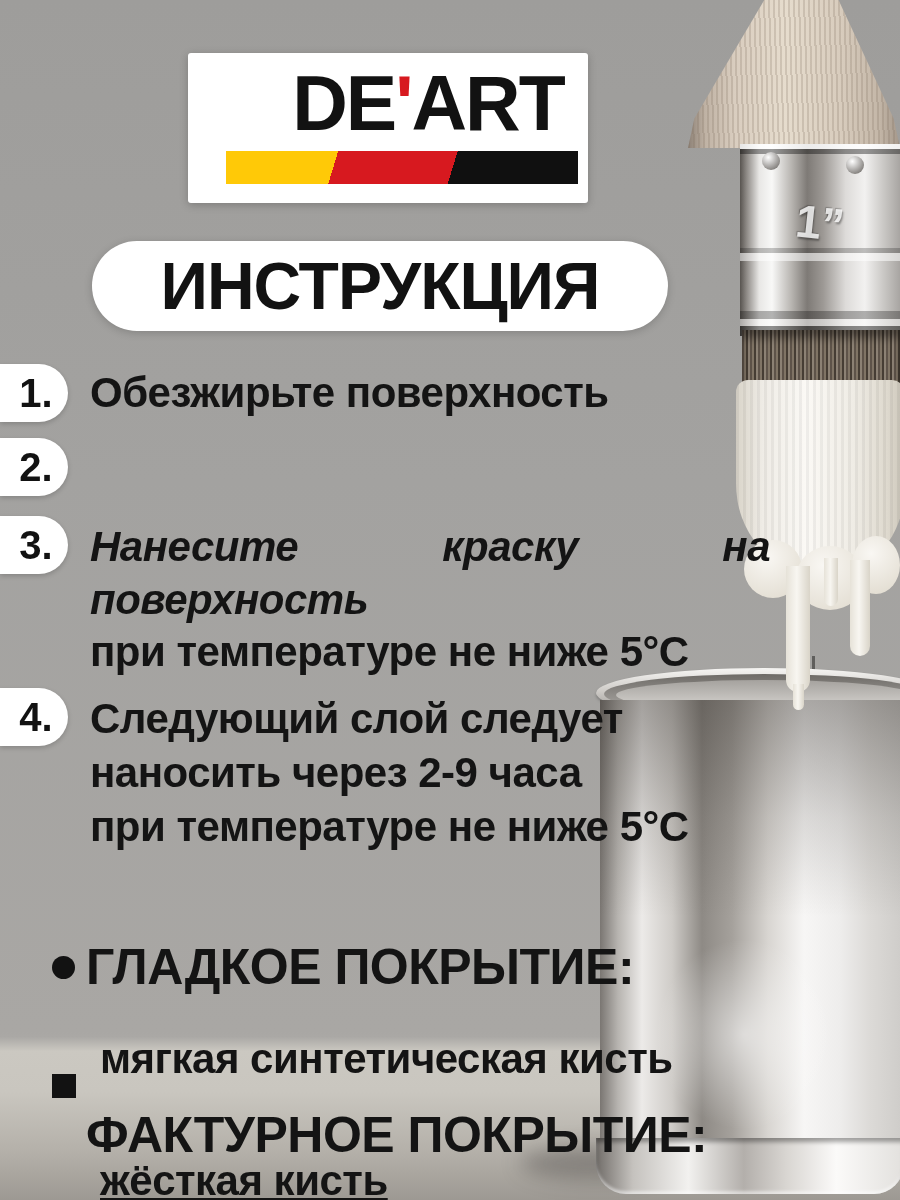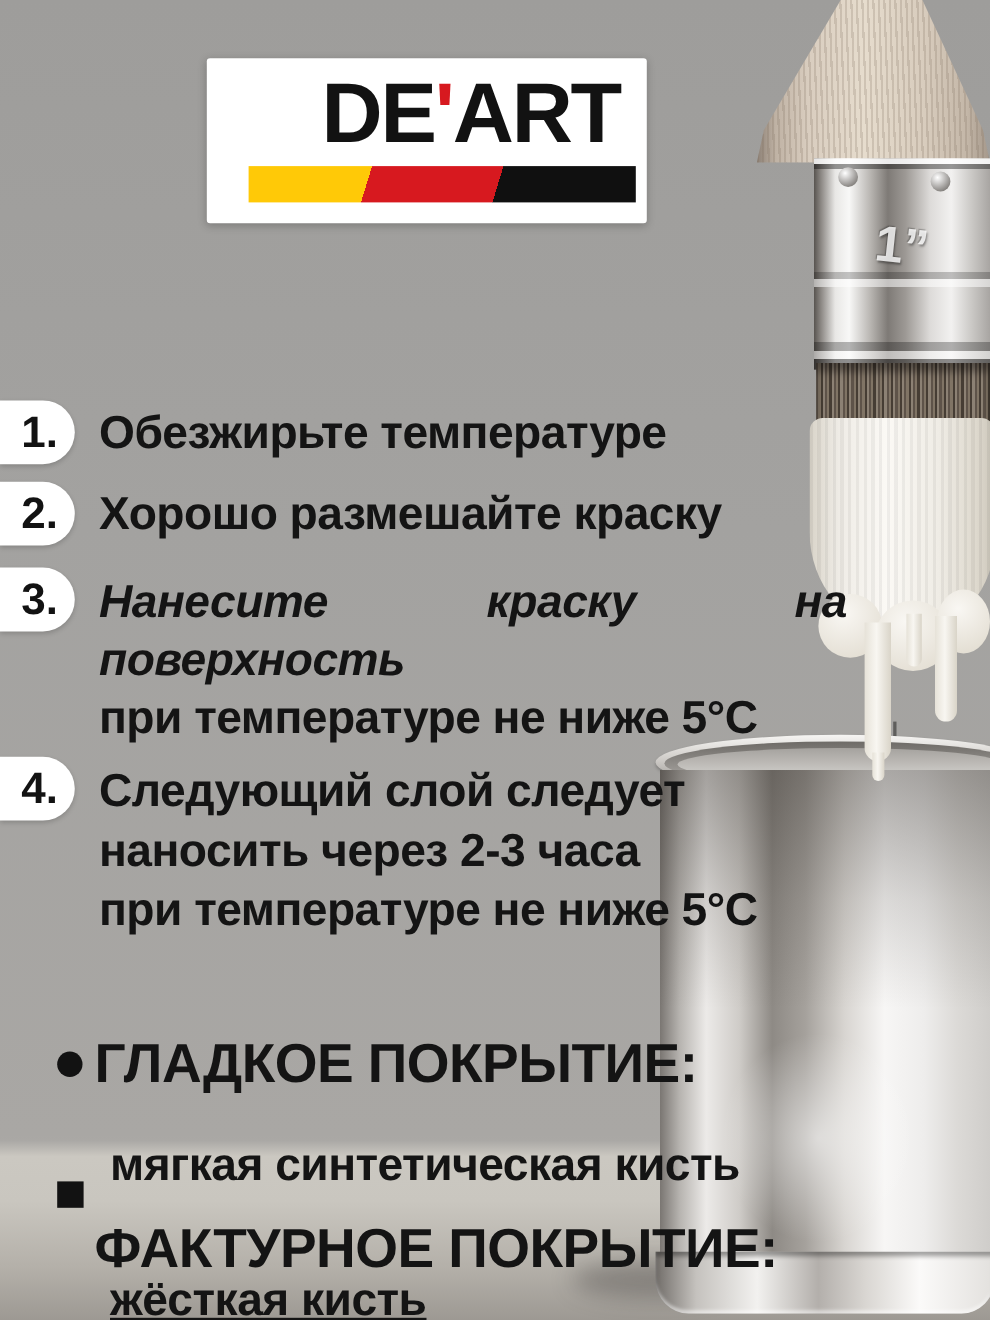--- a/index.html
+++ b/index.html
@@ -139,42 +139,44 @@
   <div class="abs lump lump-c"></div>
   <div class="abs drip drip-mid"></div>
   <div class="abs drip drip-right"></div>
   <div class="abs drip drip-long"></div>
   <div class="abs drip drip-tail"></div>
 
   <div class="abs logo-box"></div>
   <div class="abs logo-text"><span>DE</span><span class="apos">'</span><span>ART</span></div>
   <div class="abs logo-stripe"></div>
 
+  <div class="abs title-pill">
+    <span>ИНСТРУКЦИЯ</span>
+  </div>
 
   <div class="abs num-pill p1">
       <span>1.</span>
     </div>
-  <div class="abs line s1-l1">Обезжирьте температуре</div>
+  <div class="abs line s1-l1">Обезжирьте поверхность</div>
 
   <div class="abs num-pill p2">
       <span>2.</span>
     </div>
-  <div class="abs line s2-l1">Хорошо размешайте краску</div>
 
   <div class="abs num-pill p3">
       <span>3.</span>
     </div>
   <div class="abs line just s3-l1">Нанесите краску на поверхность</div>
   <div class="abs line s3-l3">при температуре не ниже 5°С</div>
 
   <div class="abs num-pill p4">
       <span>4.</span>
     </div>
   <div class="abs line s4-l1">Следующий слой следует</div>
-  <div class="abs line s4-l2">наносить через 2-3 часа</div>
+  <div class="abs line s4-l2">наносить через 2-9 часа</div>
   <div class="abs line s4-l3">при температуре не ниже 5°С</div>
 
 
   <div class="abs bullet-dot"></div>
   <div class="abs opt-title o1-t">ГЛАДКОЕ ПОКРЫТИЕ:</div>
   <div class="abs opt-desc o1-d">мягкая синтетическая кисть</div>
 
   <div class="abs bullet-sq"></div>
   <div class="abs opt-title o2-t">ФАКТУРНОЕ ПОКРЫТИЕ:</div>
   <div class="abs opt-desc o2-d">жёсткая кисть</div>

